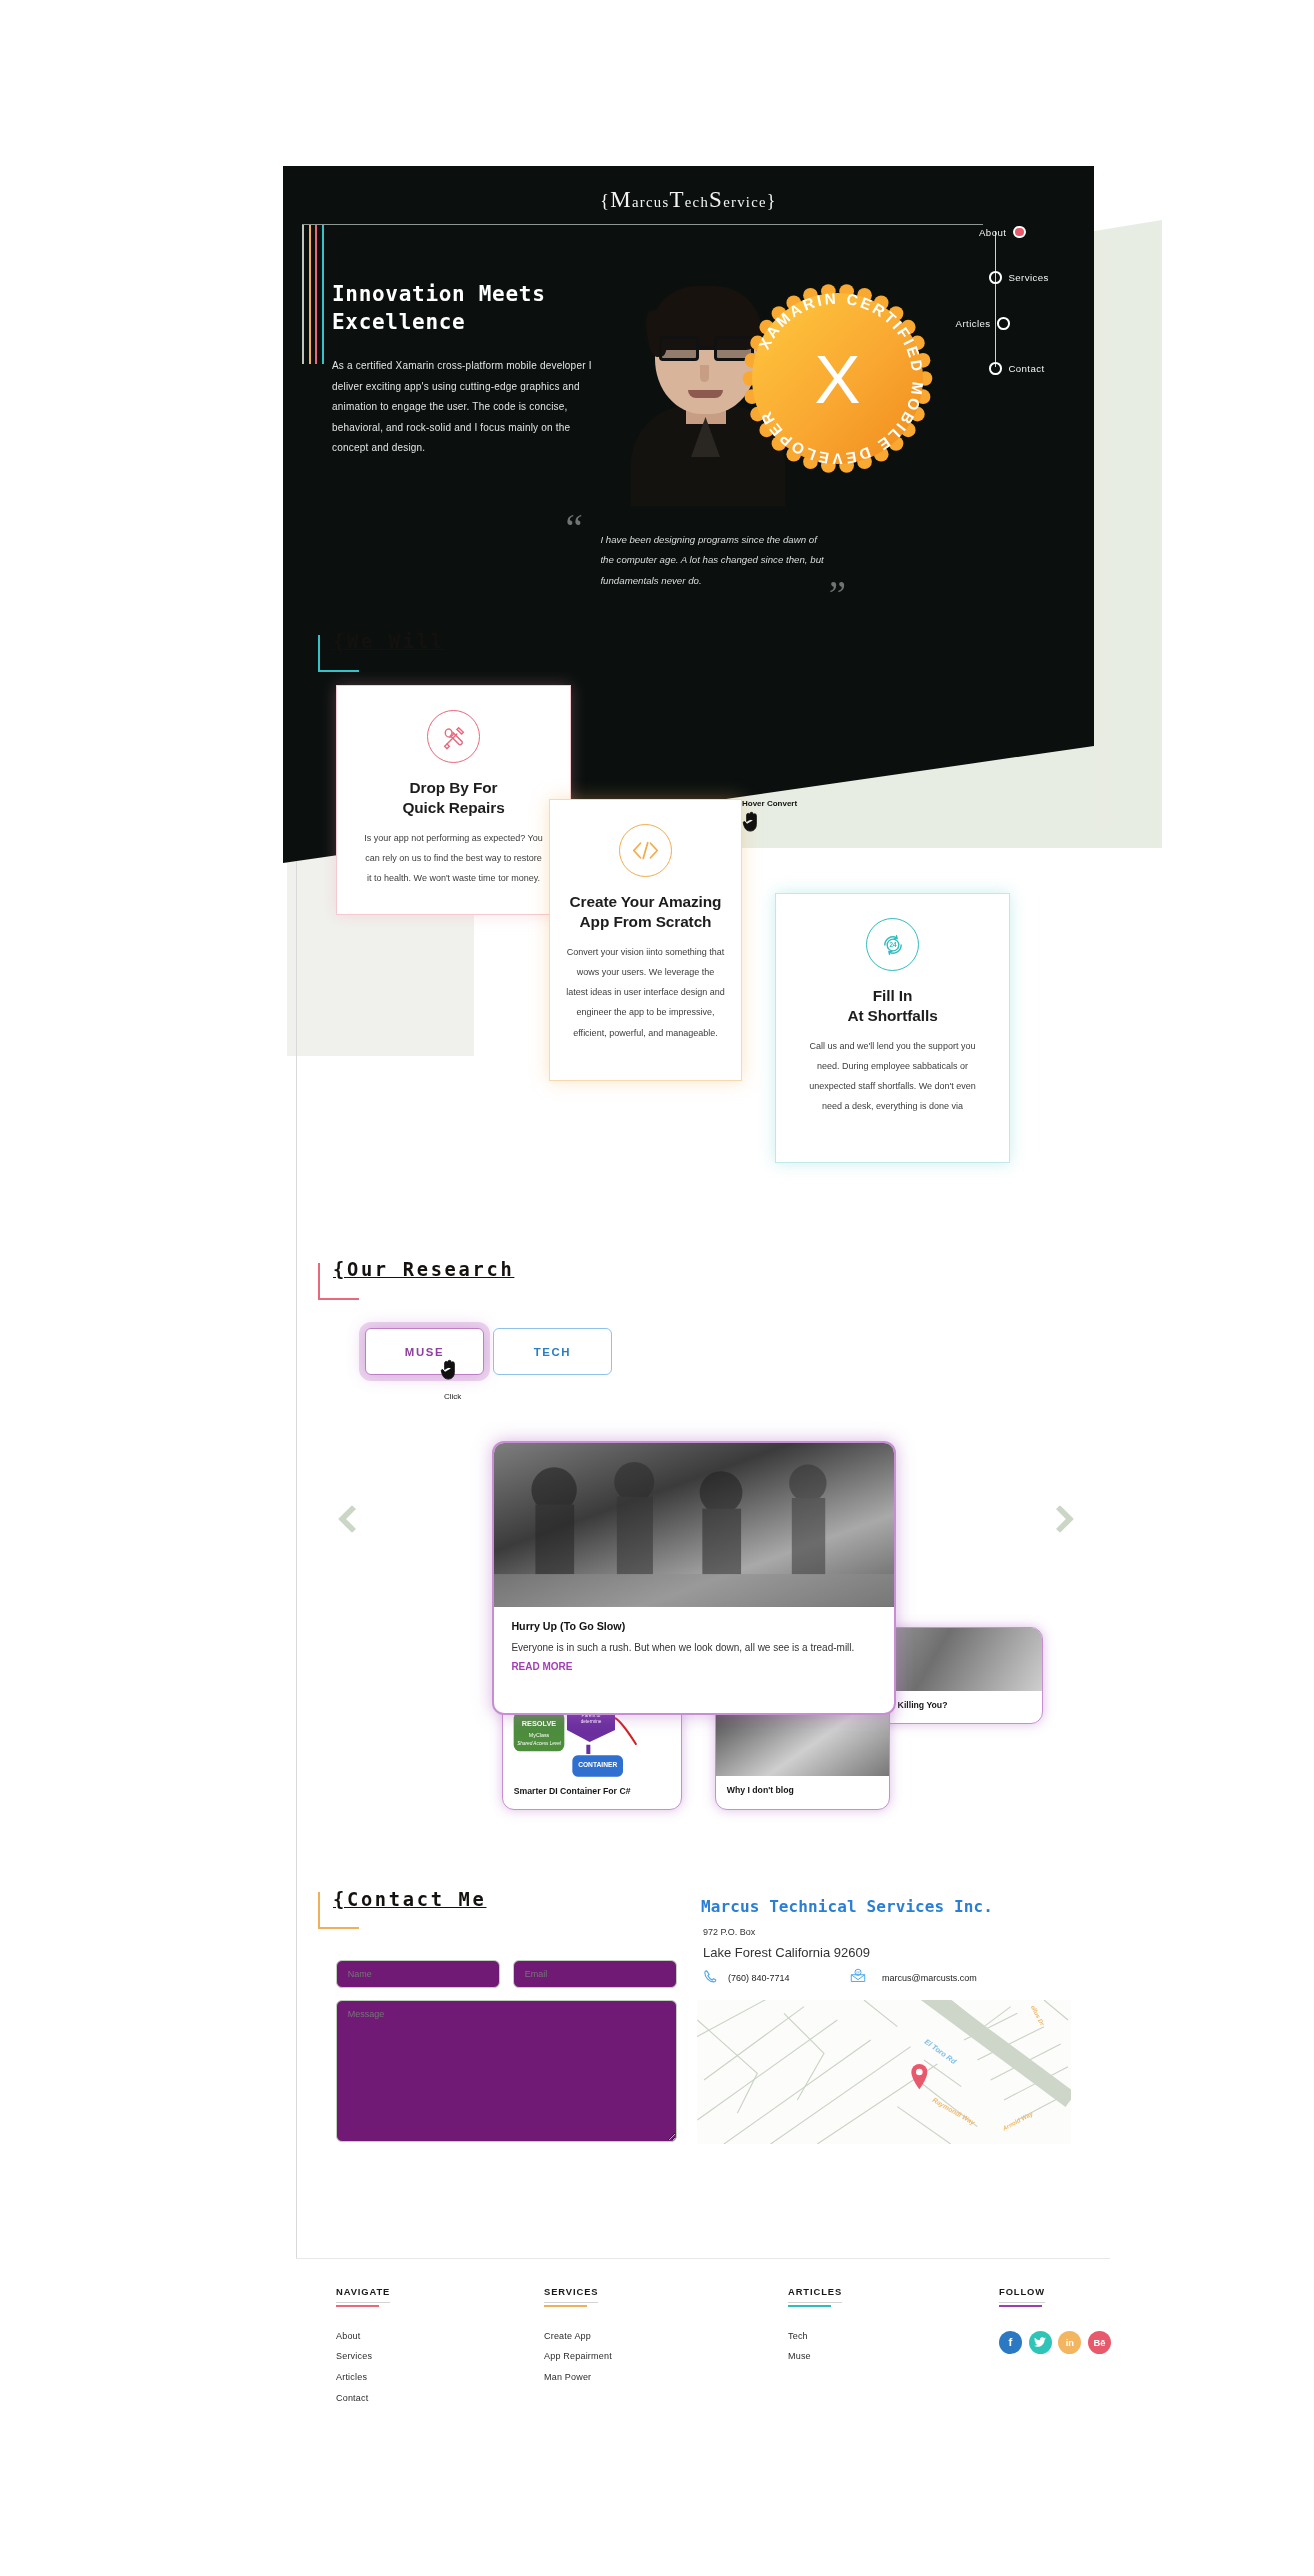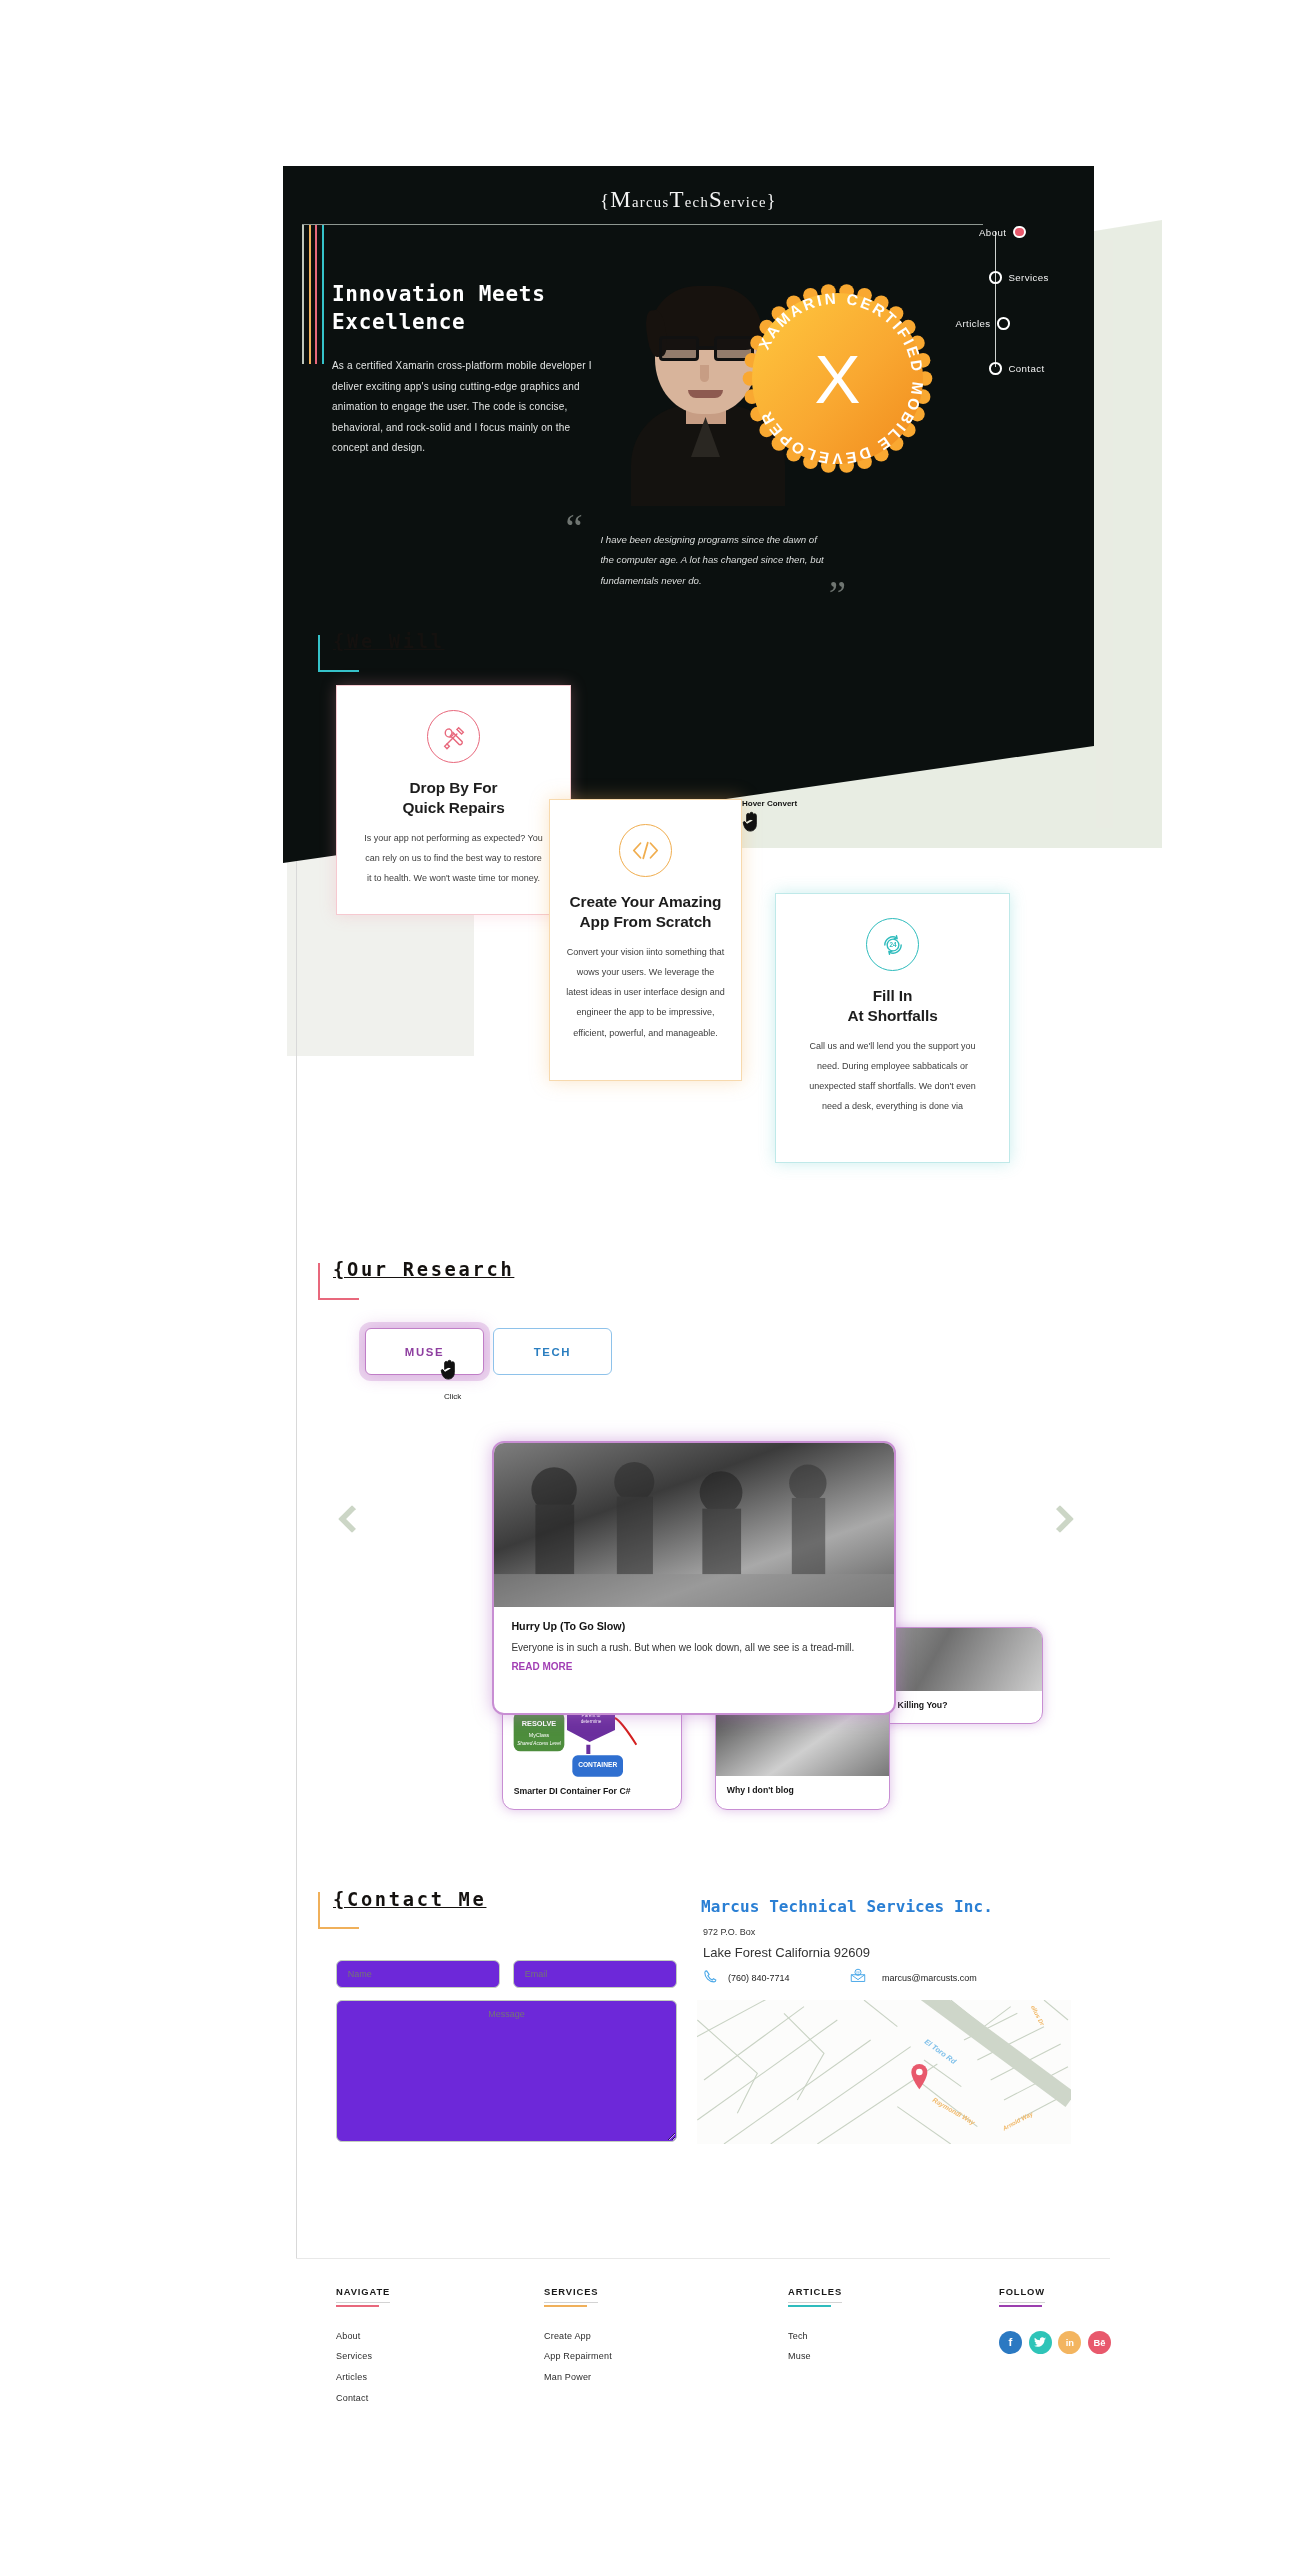--- a/index.html
+++ b/index.html
@@ -145,25 +145,25 @@
   .s-main h4 { font-size:10.7px; font-weight:700; color:#111; }
   .s-main p  { font-size:10px; color:#333; line-height:1.85; margin-top:6.7px; }
   .s-main .more { color:#a23fb4; font-weight:700; }
 
   .s-l  { left:367px; top:1627px; width:242px; height:97px; z-index:6; }
   .s-ml { left:502px; top:1690px; width:180px; height:120px; z-index:7; }
   .s-mr { left:715px; top:1683px; width:175px; height:127px; z-index:7; }
   .s-r  { left:823px; top:1627px; width:220px; height:97px; z-index:6; }
 
   
-  .field { position:absolute; border:0.7px solid #c3cfbd; border-radius:6px; background:#6d28d9;
+  .field { position:absolute; border:0.7px solid #c3cfbd; border-radius:6px; background:#701a75;
     color:#b0bba8; font-size:9px; padding:8px 10.7px; font-family:"Liberation Sans", sans-serif; }
   .f-name { left:336px; top:1960px; width:164px; height:28px; }
   .f-mail { left:513px; top:1960px; width:164px; height:28px; }
-  .f-msg  { left:336px; top:2000px; width:341px; height:142px;text-align:center; }
+  .f-msg  { left:336px; top:2000px; width:341px; height:142px; }
 
   .c-co { position:absolute; left:701px; top:1897px; font-size:16px; font-weight:700;
     color:#2a7fd4; letter-spacing:0.1px; font-family:"DejaVu Sans Mono", monospace; }
   .c-l1 { position:absolute; left:703px; top:1927px; font-size:9px; color:#333; }
   .c-l2 { position:absolute; left:703px; top:1945px; font-size:13px; color:#333; }
   .c-ph { position:absolute; left:728px; top:1973px; font-size:9px; color:#222; }
   .c-em { position:absolute; left:882px; top:1973px; font-size:9px; color:#222; }
   .ic-phone { position:absolute; left:703px; top:1969px; }
   .ic-mail  { position:absolute; left:850px; top:1968px; }
 

